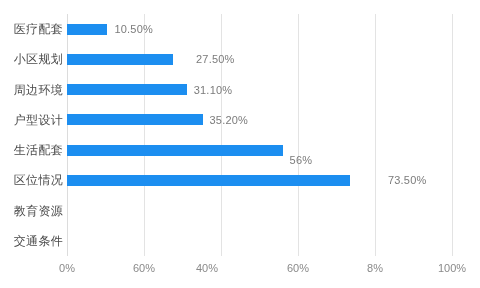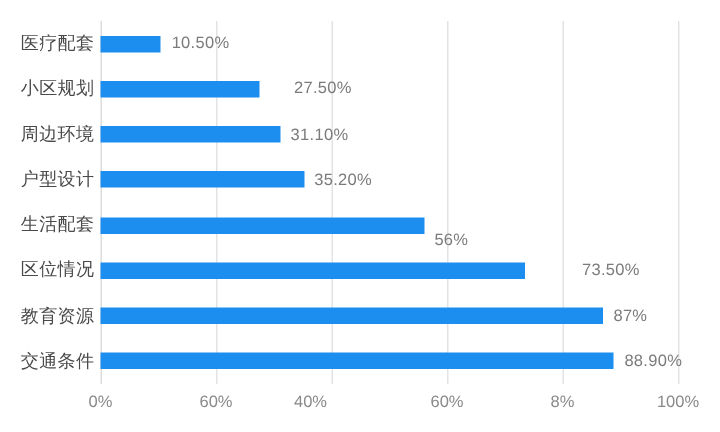--- a/index.html
+++ b/index.html
@@ -119,28 +119,20 @@
         <span class="bar-value" style="left: 142.52px;">35.20%</span>
       </div>
       <div class="bar-row" style="top: 130.625px;">
         <div class="bar" style="width: 215.6px; background: rgb(28, 142, 240);"></div>
         <span class="bar-value" style="left: 222.6px; margin-top: 10px;">56%</span>
       </div>
       <div class="bar-row" style="top: 160.875px;">
         <div class="bar" style="width: 282.975px; background: rgb(28, 142, 240);"></div>
         <span class="bar-value" style="left: 289.975px; margin-left: 31px;">73.50%</span>
       </div>
-      <div class="bar-row" style="top: 191.125px;">
-        <div class="bar" style="width: 334.95px; background: rgb(28, 142, 240);"></div>
-        <span class="bar-value" style="left: 341.95px;">87%</span>
-      </div>
-      <div class="bar-row" style="top: 221.375px;">
-        <div class="bar" style="width: 342.265px; background: rgb(28, 142, 240);"></div>
-        <span class="bar-value" style="left: 349.265px;">88.90%</span>
-      </div>
     </div>
 
   <div id="overlay">
       <div class="tick-label" style="left: 67px;">0%</div>
       <div class="tick-label" style="left: 144px;">60%</div>
       <div class="tick-label" style="left: 207px;">40%</div>
       <div class="tick-label" style="left: 298px;">60%</div>
       <div class="tick-label" style="left: 375px;">8%</div>
       <div class="tick-label" style="left: 452px;">100%</div>
       <div class="cat-label" style="top: 29.125px;">医疗配套</div>

